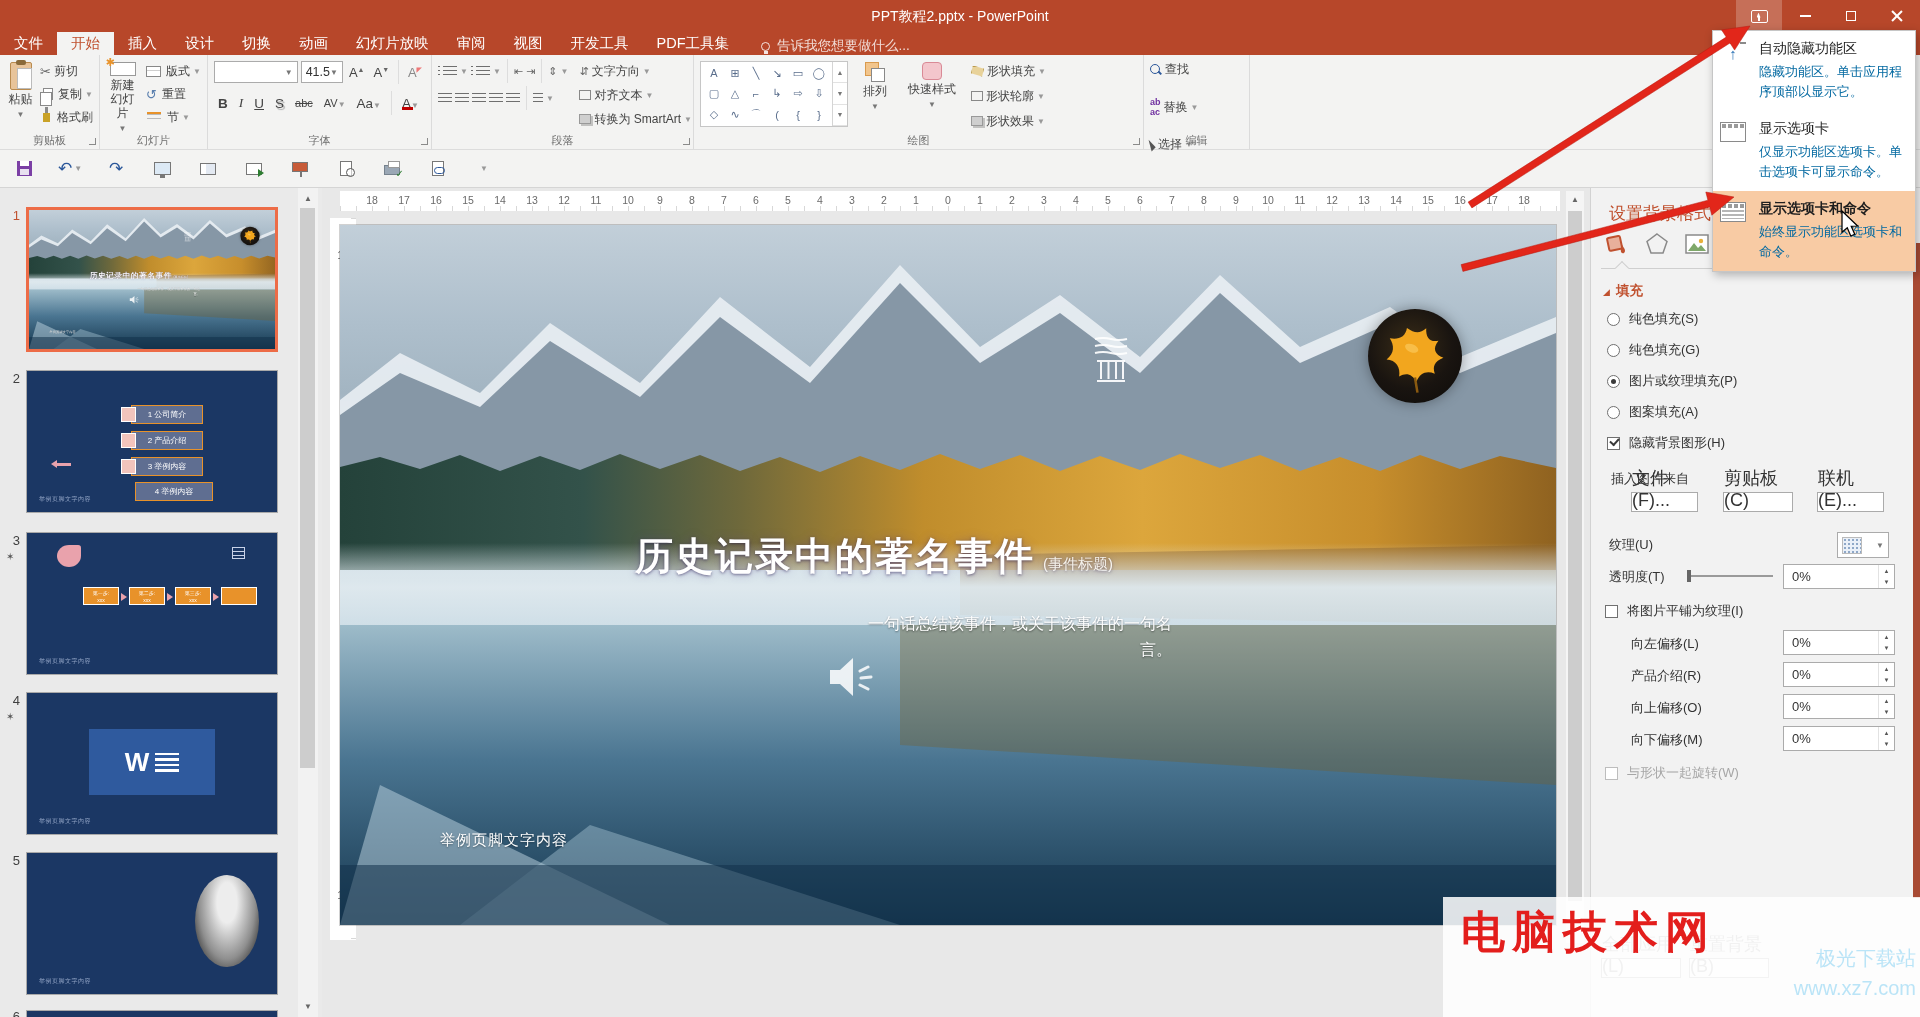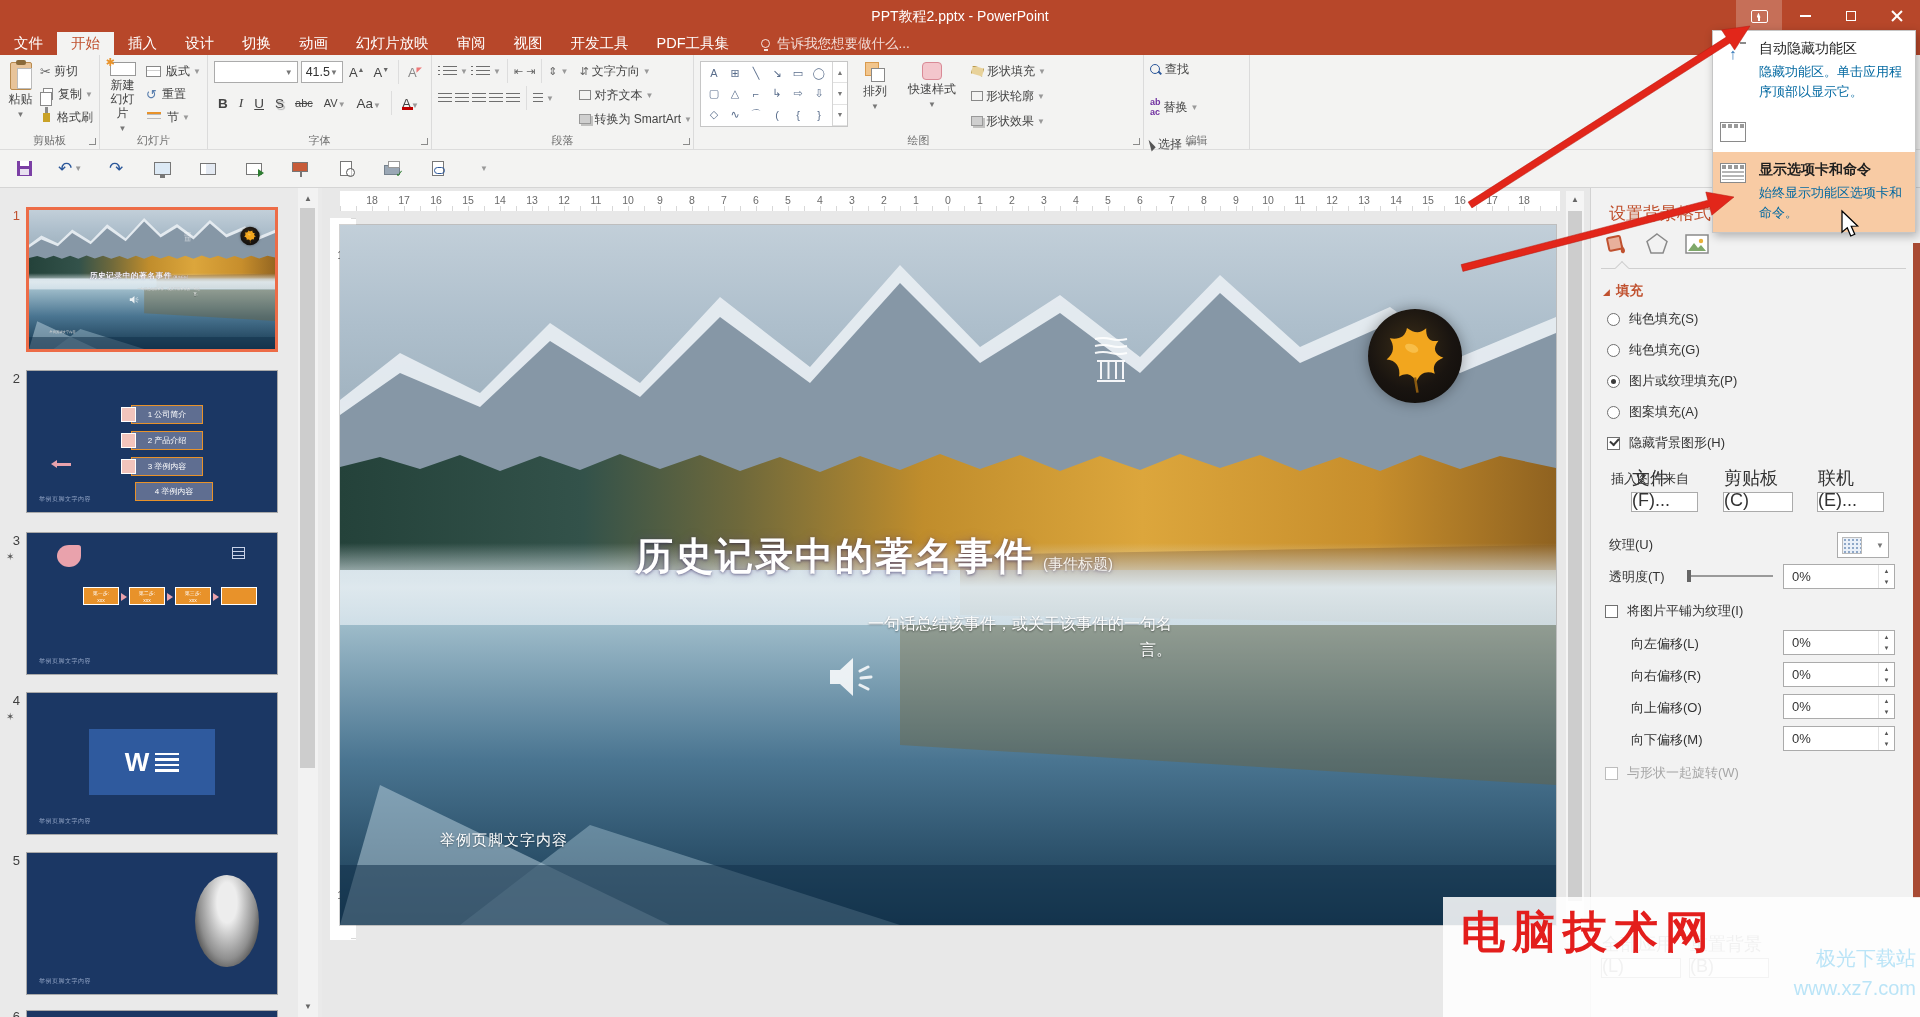--- a/index.html
+++ b/index.html
@@ -16,21 +16,21 @@
   .ic-min{width:11px;height:2px;background:#fff}
   .ic-max{width:10px;height:10px;border:1.5px solid #fff}
   .ic-close{position:relative;width:12px;height:12px}
   .ic-close::before,.ic-close::after{content:"";position:absolute;left:5px;top:-1px;width:2px;height:14px;background:#fff}
   .ic-close::before{transform:rotate(45deg)}.ic-close::after{transform:rotate(-45deg)}
   .ic-ribopt{position:relative;width:17px;height:13px;border:1.5px solid #fff;border-radius:2px}
   .ic-ribopt::before{content:"";position:absolute;left:5px;top:2px;width:4px;height:5px;background:#fff;clip-path:polygon(50% 0,100% 100%,0 100%)}
   .ic-ribopt::after{content:"";position:absolute;left:6.5px;top:5px;width:1.5px;height:5px;background:#fff}
 
   
-  .tabsrow{position:absolute;left:0;top:32px;width:1920px;height:23px;background:#B7472A;display:flex;align-items:center;z-index:9}
+  .tabsrow{position:absolute;left:0;top:32px;width:1920px;height:23px;background:#B7472A;display:flex;align-items:flex-end;z-index:9}
   .tab{padding:0 14px;color:#fff;font-size:14.5px;line-height:23px;white-space:nowrap;cursor:default}
   .tab.active{background:#F3F3F2;color:#C0512F}
   .tellme{display:flex;align-items:center;gap:7px;margin-left:18px;color:rgba(255,255,255,.8);font-size:13.5px}
   .bulb{position:relative;width:9px;height:9px;border:1.5px solid rgba(255,255,255,.85);border-radius:50%}
   .bulb::after{content:"";position:absolute;left:1.5px;right:1.5px;bottom:-4px;height:2.5px;background:rgba(255,255,255,.85)}
 
   
   .ribbon{position:absolute;left:0;top:55px;width:1920px;height:95px;background:#F3F3F2;border-bottom:1px solid #DCDCDC;display:flex;z-index:8}
   .grp{position:relative;height:100%;padding:4px 6px 16px 6px;border-right:1px solid #DBDBDB;display:flex;gap:5px}
   .grp .lbl{position:absolute;bottom:1px;left:0;right:0;text-align:center;font-size:11px;color:#6F6F6F}
@@ -906,21 +906,21 @@
           <span>向左偏移(L)</span>
         </div>
       <div class="spin" style="top:442px">
           <span>0%</span>
           <span class="ud">
             <span>▲</span>
             <span>▼</span>
           </span>
         </div>
       <div class="prow" style="top:479px;left:40px">
-          <span>向右偏移(R)</span>
+          <span>产品介绍(R)</span>
         </div>
       <div class="spin" style="top:474px">
           <span>0%</span>
           <span class="ud">
             <span>▲</span>
             <span>▼</span>
           </span>
         </div>
       <div class="prow" style="top:511px;left:40px">
           <span>向上偏移(O)</span>
@@ -973,20 +973,24 @@
         </div>
       <div class="txt">
         <div class="t">自动隐藏功能区</div>
         <div class="d"><span>隐藏功能区。单击应用程</span><br><span>序顶部以显示它。</span></div>
       </div>
     </div>
     <div class="mi">
       <div class="micon">
           <div class="m2"></div>
         </div>
+      <div class="txt">
+        <div class="t">显示选项卡</div>
+        <div class="d"><span>仅显示功能区选项卡。单</span><br><span>击选项卡可显示命令。</span></div>
+      </div>
     </div>
     <div class="mi active">
       <div class="micon">
           <div class="m3"></div>
         </div>
       <div class="txt">
         <div class="t">显示选项卡和命令</div>
         <div class="d"><span>始终显示功能区选项卡和</span><br><span>命令。</span></div>
       </div>
     </div>

